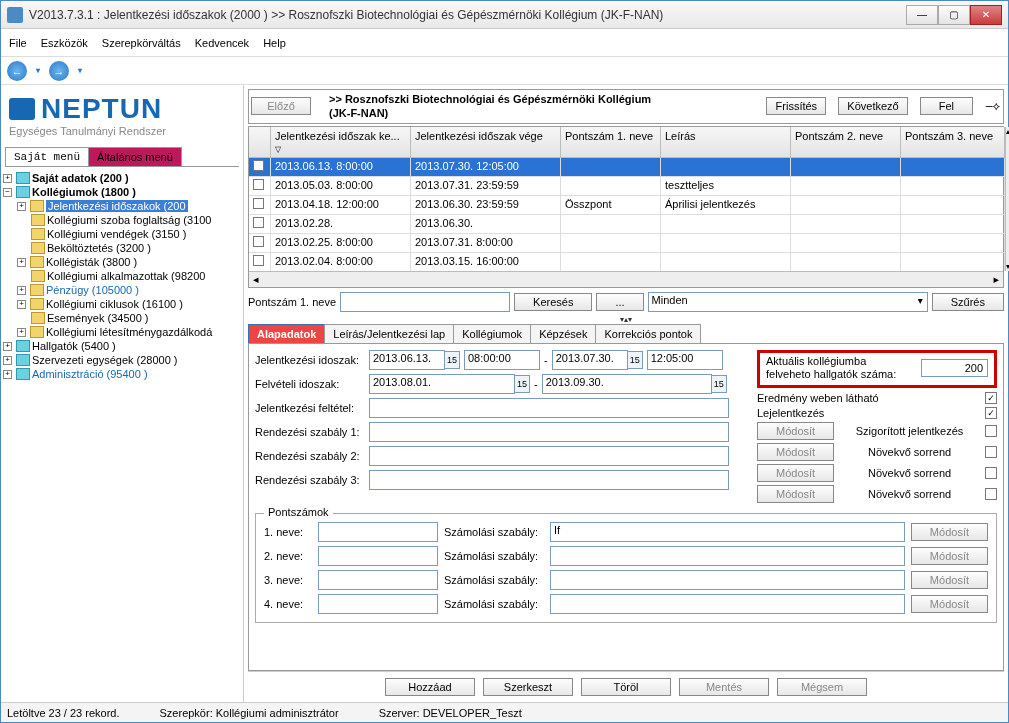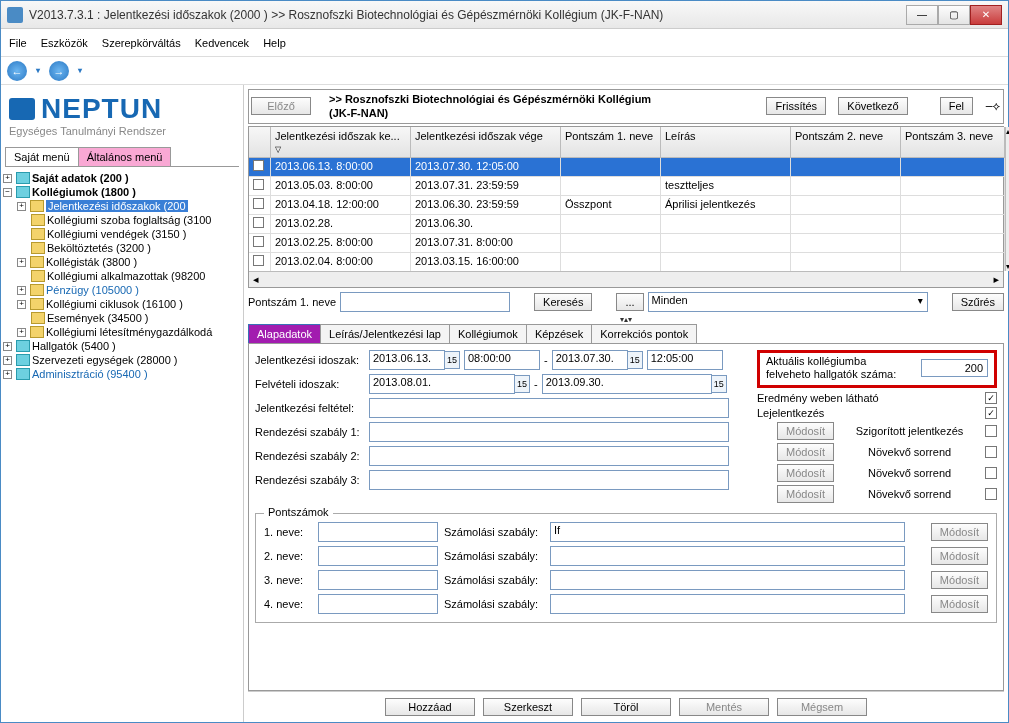--- a/index.html
+++ b/index.html
@@ -16,37 +16,37 @@
   .navrow { height:28px; display:flex; align-items:center; gap:6px; padding:0 6px; border-bottom:1px solid #ddd;}
   .navbtn { width:20px; height:20px; border-radius:10px; display:flex; align-items:center; justify-content:center; background:radial-gradient(#6cb6f1,#2a78c4); color:#fff; font-weight:bold;}
   .navbtn.small { width:10px; height:10px; background:none; color:#2a78c4; font-size:8px;}
   .body { flex:1; display:flex; min-height:0;}
   .left { width:243px; border-right:1px solid #ccc; display:flex; flex-direction:column; min-height:0;}
   .logo { padding:8px 8px 4px 8px;}
   .logo .neptun { font-size:28px; font-weight:bold; color:#1768b3; letter-spacing:1px; display:flex; align-items:center; gap:6px;}
   .logo .neptun .sq { width:26px; height:22px; background:#1768b3; border-radius:3px; display:inline-block;}
   .logo .sub { color:#888; font-size:11px;}
   .tabbar { display:flex; border-bottom:1px solid #999; margin:6px 4px 0 4px; font-size:11px;}
-  .tabbar .tab { padding:3px 8px; border:1px solid #999; border-bottom:none; background:#f9a8d4; margin-right:-1px;}
-  .tabbar .tab.active { background:#fff; font-weight:normal;}
+  .tabbar .tab { padding:3px 8px; border:1px solid #999; border-bottom:none; background:#be185d; margin-right:-1px;}
+  .tabbar .tab.active { background:#fff; font-weight:normal;font-family:Liberation Mono, monospace;}
   .tree { flex:1; overflow:auto; padding:4px 2px; font-size:11px; white-space:nowrap;}
   .tree .row { display:flex; align-items:center; gap:2px; padding:1px 0;}
   .tree .ind1 { padding-left:14px;}
   .tree .ind2 { padding-left:28px;}
   .exp { width:9px; height:9px; border:1px solid #888; display:inline-flex; align-items:center; justify-content:center; font-size:8px; line-height:1; margin-right:2px; background:#fff;}
   .node-icon { width:14px; height:12px; display:inline-block; background:#f3d36b; border:1px solid #b89a2e;}
   .node-icon.cyan { background:#6dd0e0; border-color:#2a9cae;}
   .tree .bold { font-weight:bold;}
   .tree .sel { background:#3a7fd6; color:#fff; padding:0 2px;}
   .tree .link { color:#1768b3;}
   .right { flex:1; display:flex; flex-direction:column; padding:4px 4px 0 4px; min-width:0;}
   .toprow { display:flex; align-items:center; gap:12px; border:1px solid #999; padding:2px;}
   .btn { border:1px solid #888; background:linear-gradient(#fdfdfd,#e7e7e7); padding:2px 8px; font-size:11px; min-width:60px; text-align:center;}
   .btn.disabled { color:#888;}
-  .btn.small { min-width:auto; padding:2px 8px;margin-left:20px;}
+  .btn.small { min-width:auto; padding:2px 18px;}
   .breadcrumb { flex:1; font-weight:bold; font-size:11px; padding:0 6px; line-height:1.3;}
   .pin { width:16px; height:16px; display:flex; align-items:center; justify-content:center; font-size:12px;}
   .grid { border:1px solid #999; margin-top:2px; display:flex; flex-direction:column; height:162px;}
   .grid .hdr, .grid .gr { display:grid; grid-template-columns:22px 140px 150px 100px 130px 110px 104px; font-size:11px;}
   .grid .hdr > div { background:linear-gradient(#f7f7f7,#e3e3e3); border-right:1px solid #bbb; border-bottom:1px solid #bbb; padding:3px 4px;}
   .grid .gr > div { border-right:1px solid #ddd; border-bottom:1px solid #ddd; padding:2px 4px; height:19px; overflow:hidden;}
   .grid .gr.selected > div { background:#2a72d4; color:#fff;}
   .grid .gr .chk { display:inline-block; width:11px; height:11px; border:1px solid #777; background:#fff;}
   .vscroll { width:16px; background:#eee; border-left:1px solid #bbb;}
   .gridwrap { display:flex;}
@@ -54,21 +54,21 @@
   .searchrow { display:flex; align-items:center; gap:4px; margin:4px 0;}
   .searchrow label { white-space:nowrap;}
   .input { border:1px solid #7a9ac0; background:#fff; height:20px; padding:1px 3px; font-size:11px;}
   .input.date { width:76px;}
   .dateicon { width:16px; height:18px; border:1px solid #7a9ac0; background:#eef4fa; display:inline-flex; align-items:center; justify-content:center; font-size:9px; margin-left:-1px;}
   .select { border:1px solid #7a9ac0; background:#fff; height:20px; padding:1px 18px 1px 3px; flex:1; position:relative;}
   .select::after { content:"▾"; position:absolute; right:4px; top:2px; font-size:10px;}
   .splitter { height:8px; display:flex; align-items:center; justify-content:center; color:#333; font-size:8px;}
   .detailtabs { display:flex; border-bottom:1px solid #999; font-size:11px;}
   .detailtabs .tab { padding:3px 8px; border:1px solid #999; border-bottom:none; background:#f4f4f4; margin-right:-1px;}
-  .detailtabs .tab.active { background:#a21caf; color:#fff; border-color:#3971b5;}
+  .detailtabs .tab.active { background:#ef4444; color:#fff; border-color:#3971b5;font-weight:bold;}
   .detail { border:1px solid #999; border-top:none; padding:6px; display:flex; flex-direction:column; gap:4px; flex:1; min-height:0;}
   .frow { display:flex; align-items:center; gap:4px;}
   .flabel { width:110px;}
   .inline { display:inline-flex; align-items:center;}
   .highlight { border:3px solid #d00000; padding:2px 6px 4px 6px; display:flex; align-items:center; gap:8px;}
   .highlight .lab { max-width:150px; line-height:1.2;}
   .highlight .val { border:1px solid #7a9ac0; background:#fff; width:100px; text-align:right; padding:2px 4px;}
   .checkbox { width:12px; height:12px; border:1px solid #777; background:#fff; display:inline-block; text-align:center; line-height:10px; font-size:9px;}
   .rightopts { display:flex; flex-direction:column; gap:3px; font-size:11px;}
   .rightopts .optrow { display:flex; align-items:center; justify-content:space-between; gap:8px;}
@@ -423,13 +423,18 @@
       <div class="bottom-btns">
         <div class="btn">Hozzáad</div>
         <div class="btn">Szerkeszt</div>
         <div class="btn">Töröl</div>
         <div class="btn disabled">Mentés</div>
         <div class="btn disabled">Mégsem</div>
       </div>
     </div>
   </div>
 
+  <div class="status">
+    <span>Letöltve 23 / 23 rekord.</span>
+    <span>Szerepkör: Kollégiumi adminisztrátor</span>
+    <span>Szerver: DEVELOPER_Teszt</span>
+  </div>
 </div>
 
 </body></html>

